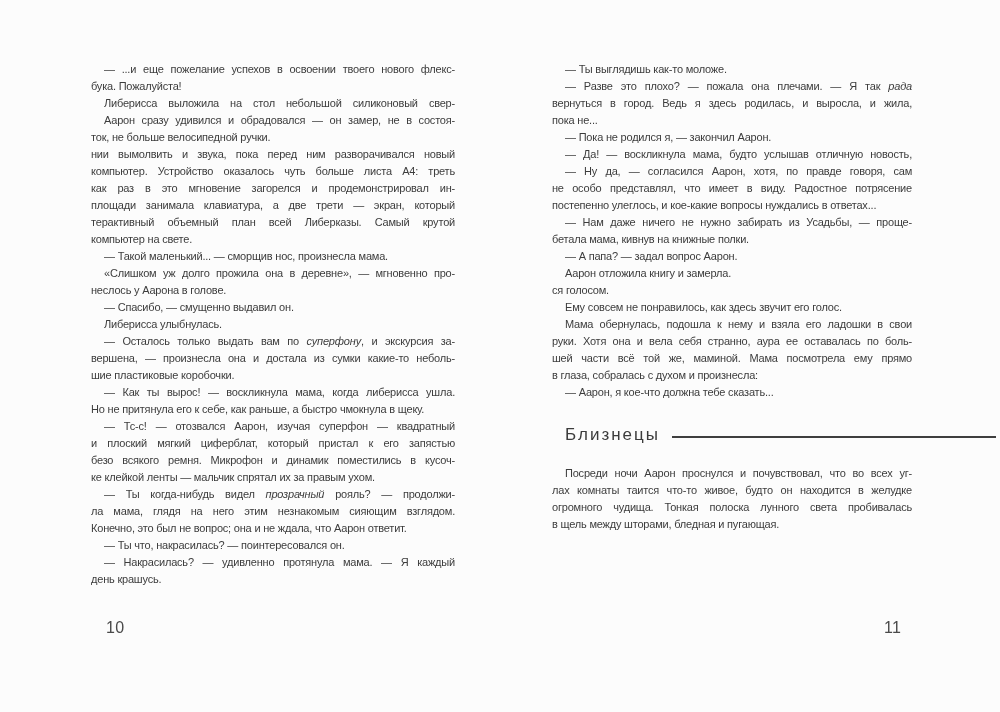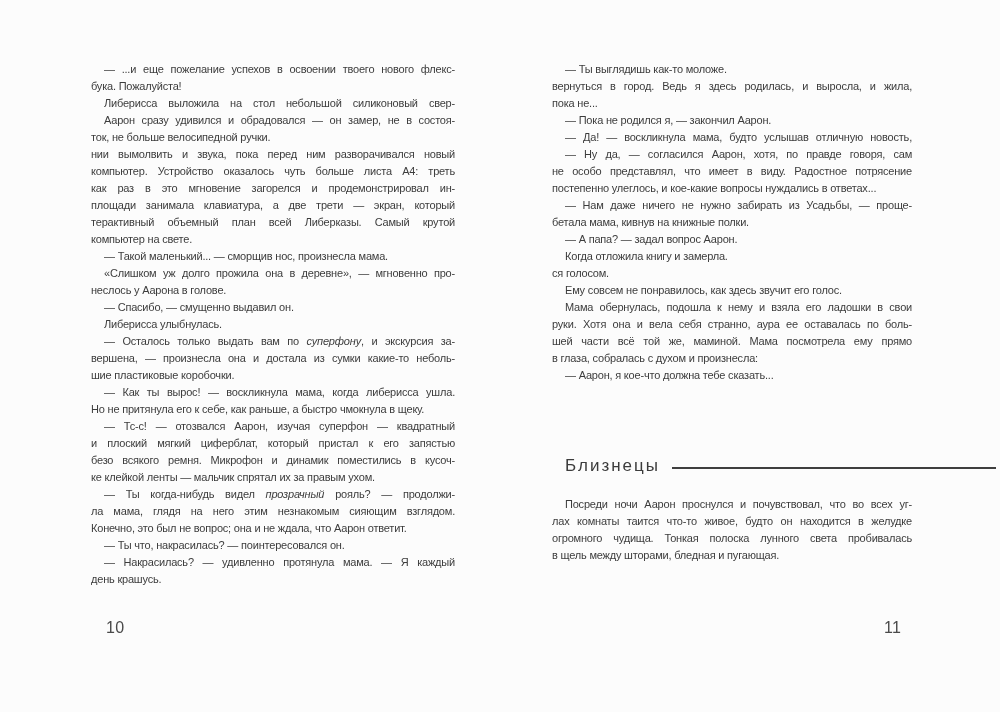--- a/index.html
+++ b/index.html
@@ -34,21 +34,21 @@
     overflow: hidden;
     text-align: justify;
     text-align-last: justify;
     white-space: normal;
   }
   .line.end   { text-align-last: left; }
   .line.first { text-indent: 13px; }
   .line i     { font-style: italic; }
 
   .heading-row {
-    margin-top: 70px;
+    margin-top: 22px;
     margin-bottom: 18px;
     width: 444px;            
     height: 24px;
     display: flex;
     align-items: center;
   }
   .chapter-heading {
     font-size: 17px;
     letter-spacing: 2px;
     font-weight: 400;
@@ -110,31 +110,32 @@
         <div class="line end">Конечно, это был не вопрос; она и не ждала, что Аарон ответит.</div>
         <div class="line first end">— Ты что, накрасилась? — поинтересовался он.</div>
         <div class="line first">— Накрасилась? — удивленно протянула мама. — Я каждый</div>
         <div class="line end">день крашусь.</div>
       </div>
   </div>
 
   <div class="page-col right">
     <div>
         <div class="line first end">— Ты выглядишь как-то моложе.</div>
+        <div class="line first">— Разве это плохо? — пожала она плечами. — Я так <i>рада</i></div>
         <div class="line">вернуться в город. Ведь я здесь родилась, и выросла, и жила,</div>
         <div class="line end">пока не...</div>
         <div class="line first end">— Пока не родился я, — закончил Аарон.</div>
         <div class="line first">— Да! — воскликнула мама, будто услышав отличную новость,</div>
         <div class="line first">— Ну да, — согласился Аарон, хотя, по правде говоря, сам</div>
         <div class="line">не особо представлял, что имеет в виду. Радостное потрясение</div>
         <div class="line end">постепенно улеглось, и кое-какие вопросы нуждались в ответах...</div>
         <div class="line first">— Нам даже ничего не нужно забирать из Усадьбы, — проще-</div>
         <div class="line end">бетала мама, кивнув на книжные полки.</div>
         <div class="line first end">— А папа? — задал вопрос Аарон.</div>
-        <div class="line first end">Когда отложила книгу и замерла.</div>
+        <div class="line first end">Аарон отложила книгу и замерла.</div>
         <div class="line end">ся голосом.</div>
         <div class="line first end">Ему совсем не понравилось, как здесь звучит его голос.</div>
         <div class="line first">Мама обернулась, подошла к нему и взяла его ладошки в свои</div>
         <div class="line">руки. Хотя она и вела себя странно, аура ее оставалась по боль-</div>
         <div class="line">шей части всё той же, маминой. Мама посмотрела ему прямо</div>
         <div class="line end">в глаза, собралась с духом и произнесла:</div>
         <div class="line first end">— Аарон, я кое-что должна тебе сказать...</div>
       </div>
     <div class="heading-row">
       <span class="chapter-heading">Близнецы</span>

